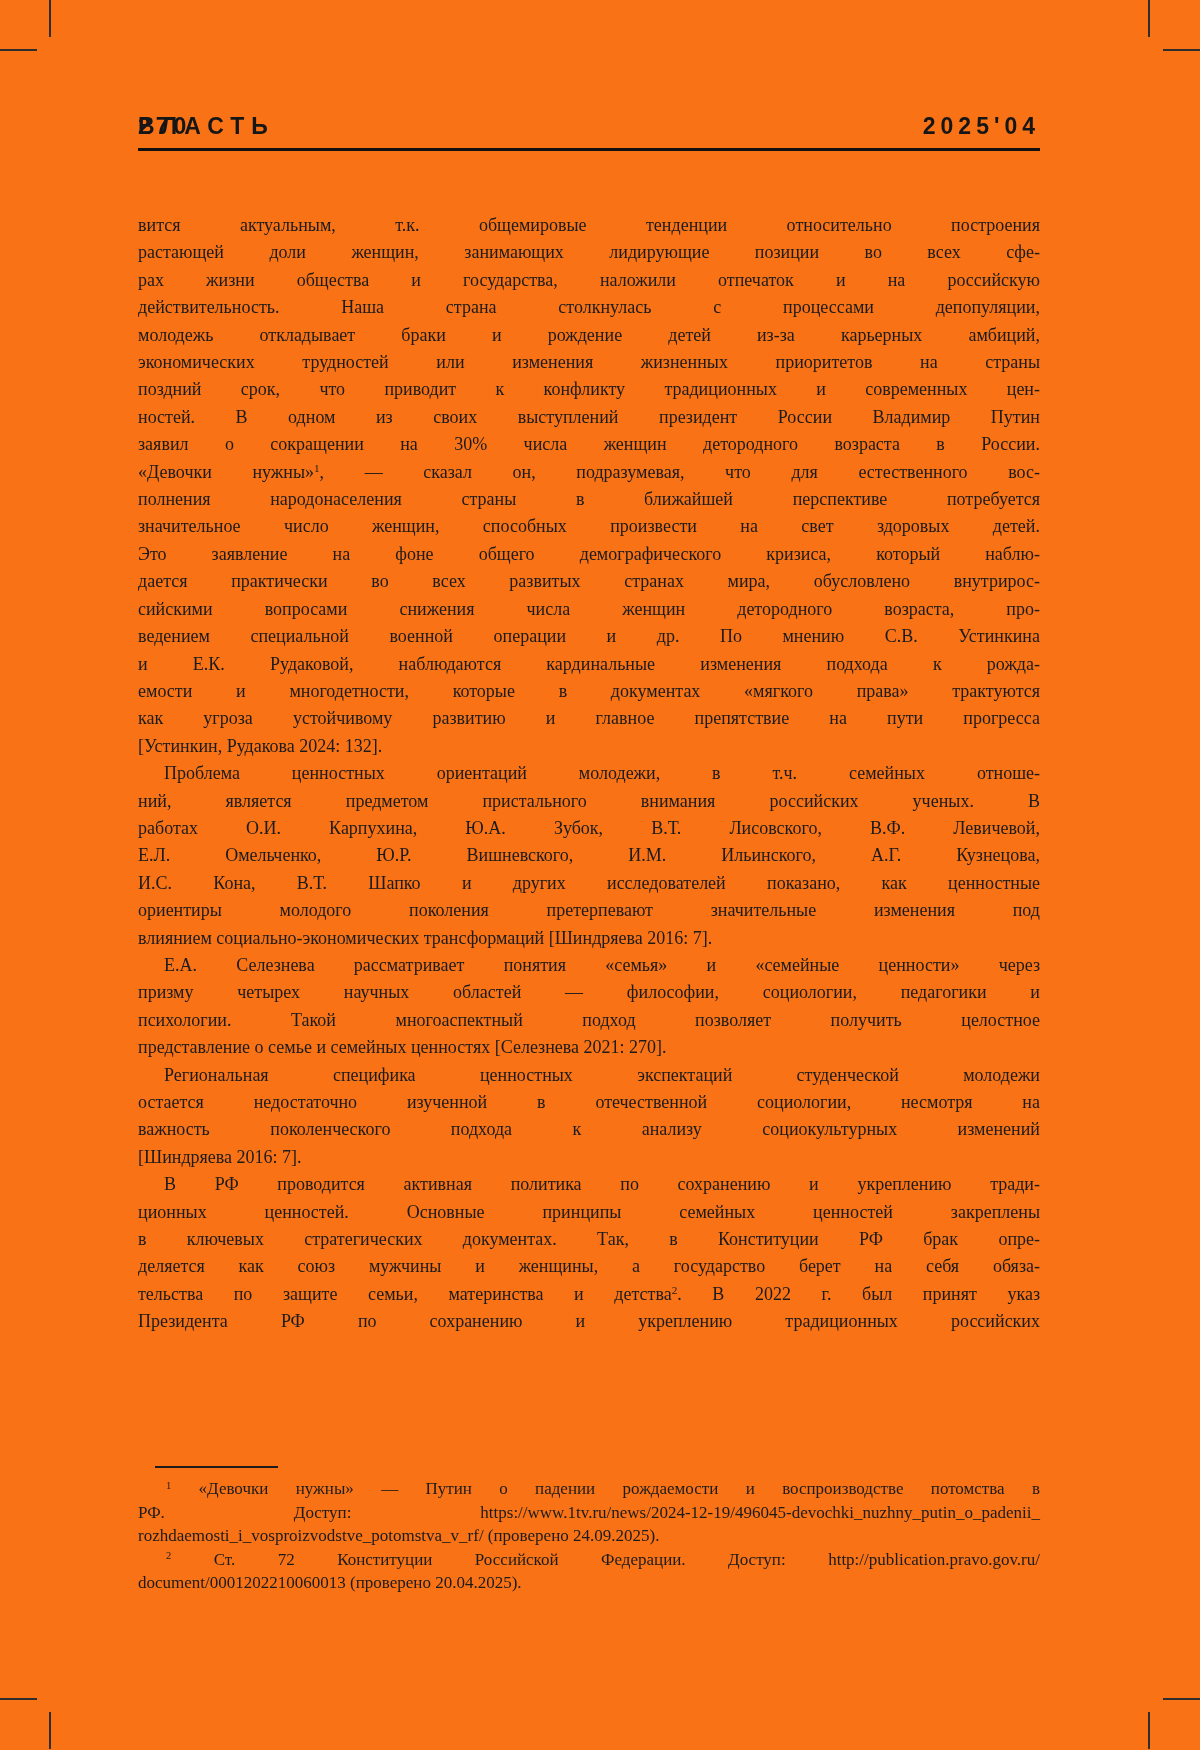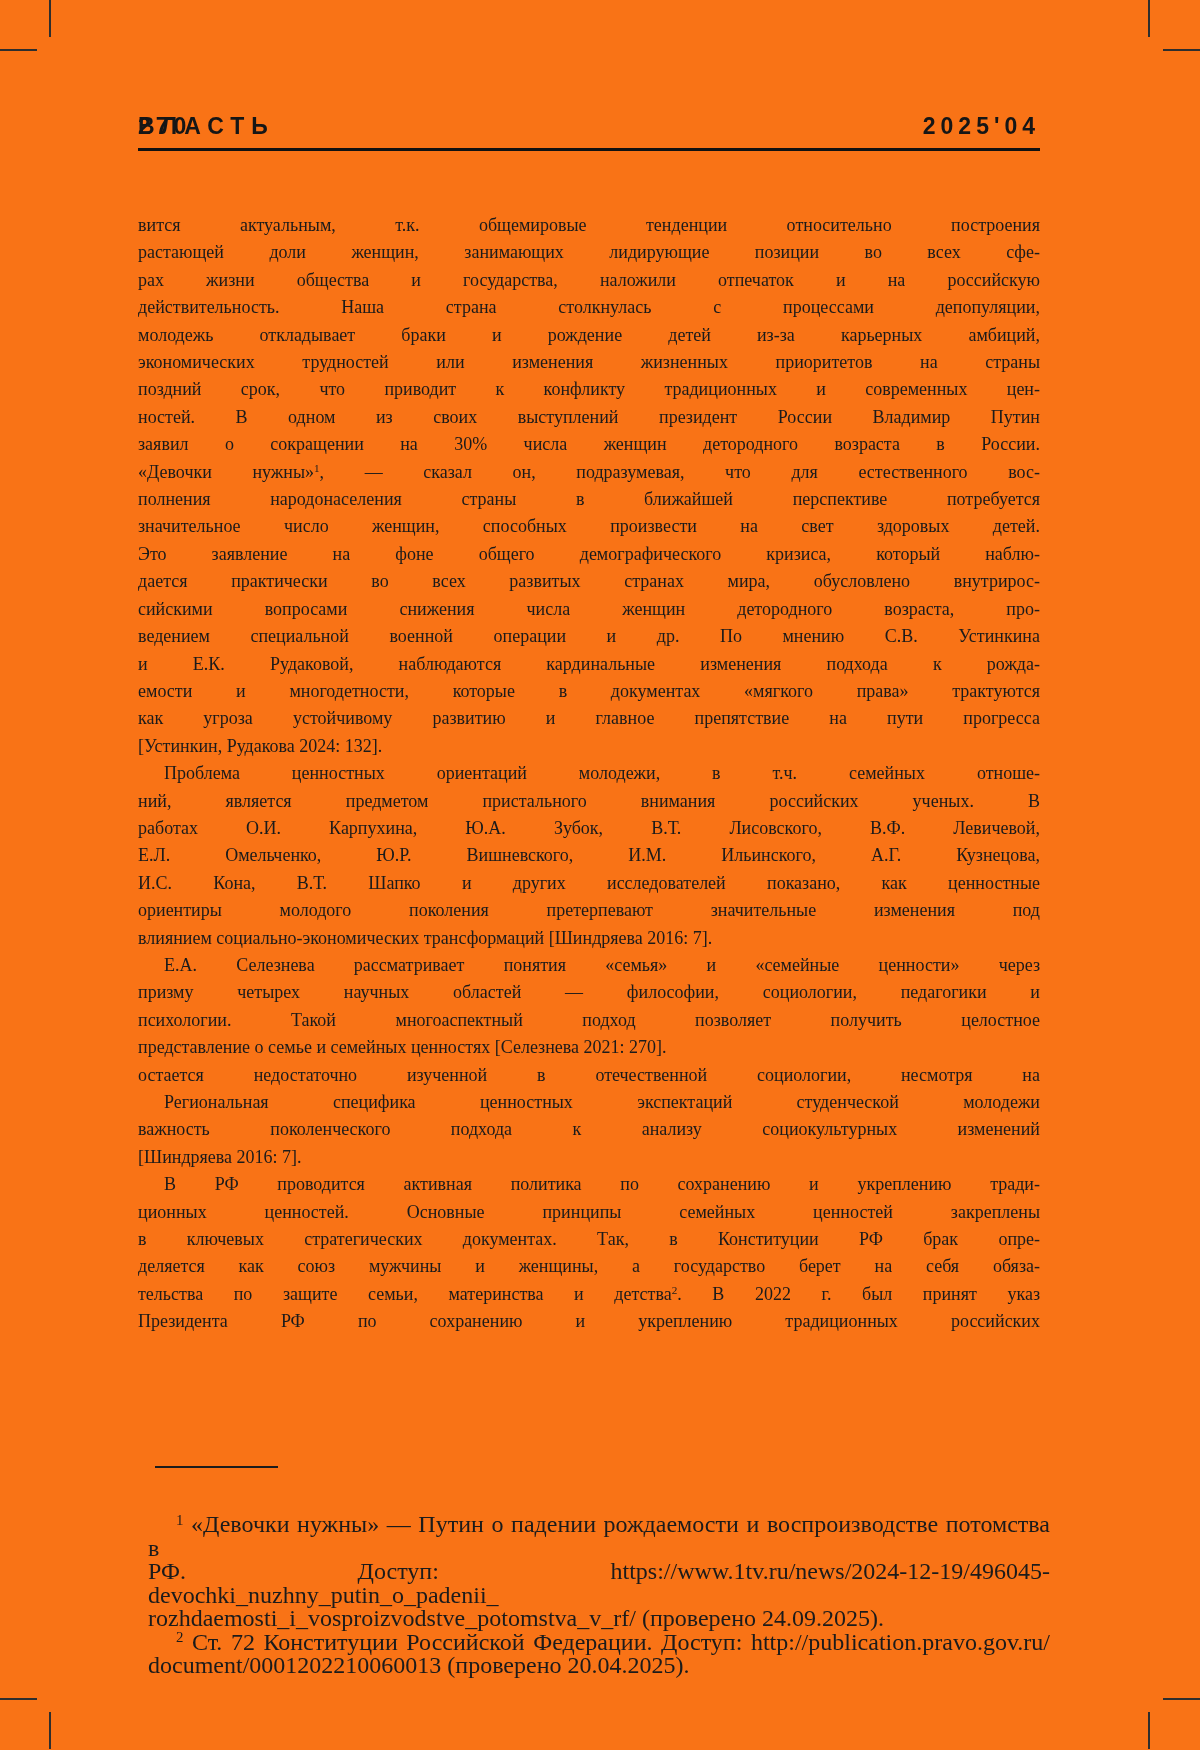--- a/index.html
+++ b/index.html
@@ -57,24 +57,23 @@
   }
 
   
   #footnote-rule {
     position: absolute;
     left: 155px; top: 1466px; width: 123px; height: 2px;
     background: #1c1c1c;
   }
   #footnotes {
     position: absolute;
-    left: 148px; top: 1477px; width: 902px;
-    font-size: 24px;
+    left: 138px; top: 1477px; width: 902px;
+    font-size: 17px;
     line-height: 23.5px;
-    margin-top: 36px;
   }
   #footnotes .line-indent { text-indent: 28px; }
 </style>
 </head>
 <body>
 
 <div id="page">
 
   <div class="crop v" style="left:49px; top:0;"></div>
   <div class="crop h" style="left:0; top:49px;"></div>
@@ -124,22 +123,22 @@
         <div class="tline line-just">ориентиры молодого поколения претерпевают значительные изменения под</div>
         <div class="tline line-left">влиянием социально-экономических трансформаций [Шиндряева 2016: 7].</div>
       </div>
       <div>
         <div class="tline line-just line-indent">Е.А. Селезнева рассматривает понятия «семья» и «семейные ценности» через</div>
         <div class="tline line-just">призму четырех научных областей — философии, социологии, педагогики и</div>
         <div class="tline line-just">психологии. Такой многоаспектный подход позволяет получить целостное</div>
         <div class="tline line-left">представление о семье и семейных ценностях [Селезнева 2021: 270].</div>
       </div>
       <div>
+        <div class="tline line-just line-indent">Региональная специфика ценностных экспектаций студенческой молодежи</div>
         <div class="tline line-just">остается недостаточно изученной в отечественной социологии, несмотря на</div>
-        <div class="tline line-just line-indent">Региональная специфика ценностных экспектаций студенческой молодежи</div>
         <div class="tline line-just">важность поколенческого подхода к анализу социокультурных изменений</div>
         <div class="tline line-left">[Шиндряева 2016: 7].</div>
       </div>
       <div>
         <div class="tline line-just line-indent">В РФ проводится активная политика по сохранению и укреплению тради-</div>
         <div class="tline line-just">ционных ценностей. Основные принципы семейных ценностей закреплены</div>
         <div class="tline line-just">в ключевых стратегических документах. Так, в Конституции РФ брак опре-</div>
         <div class="tline line-just">деляется как союз мужчины и женщины, а государство берет на себя обяза-</div>
         <div class="tline line-just">тельства по защите семьи, материнства и детства<sup class="fnref">2</sup>. В 2022 г. был принят указ</div>
         <div class="tline line-just">Президента РФ по сохранению и укреплению традиционных российских</div>

